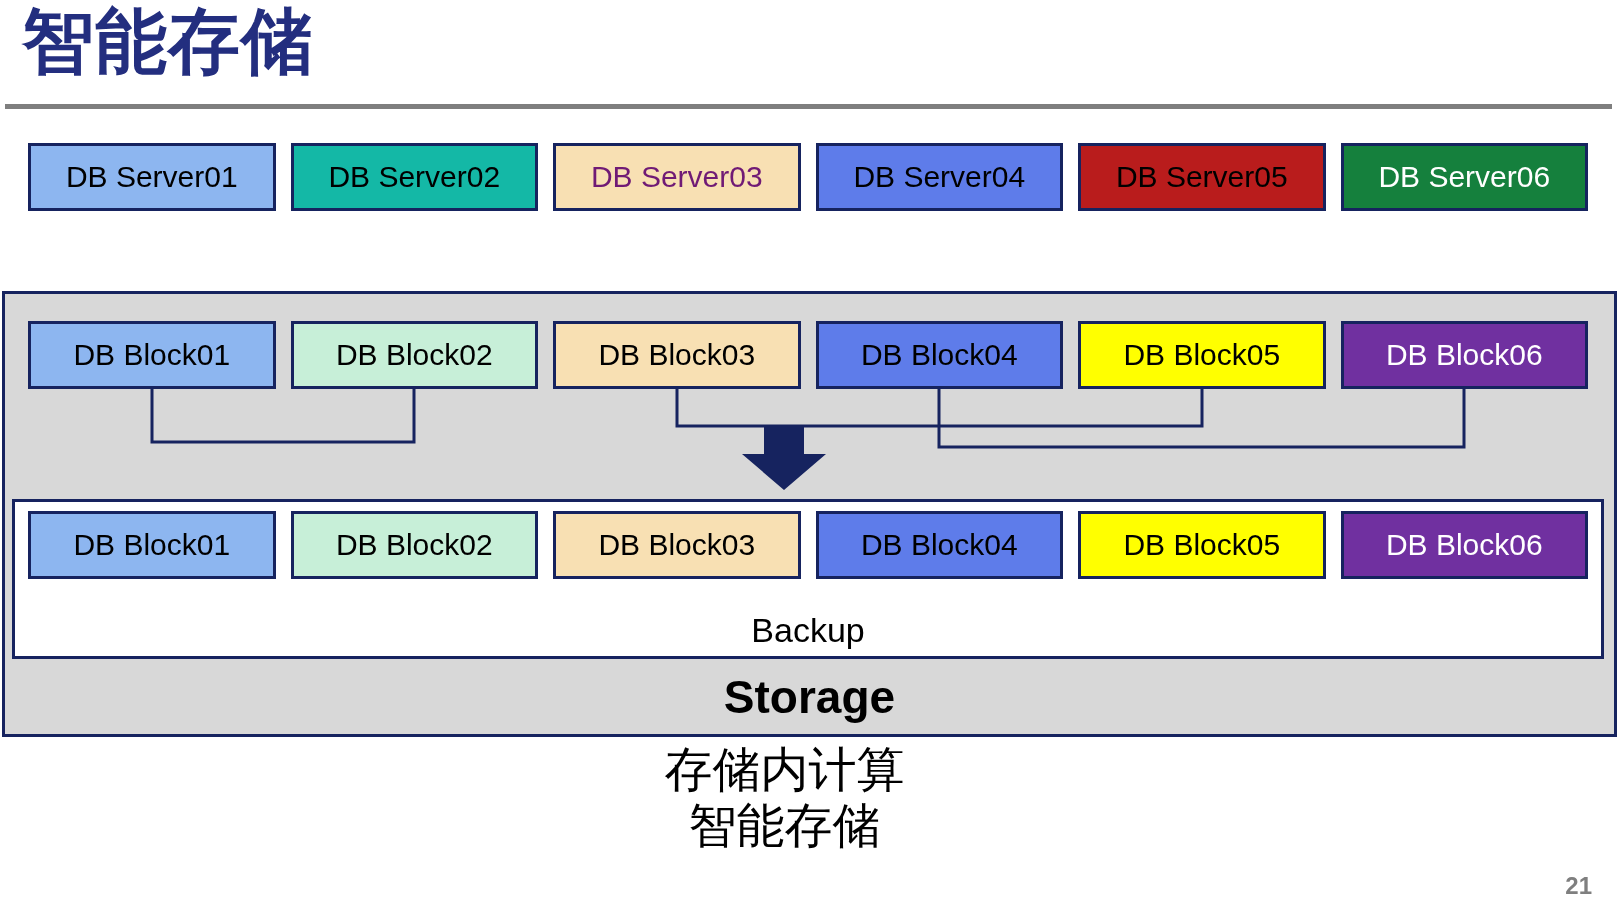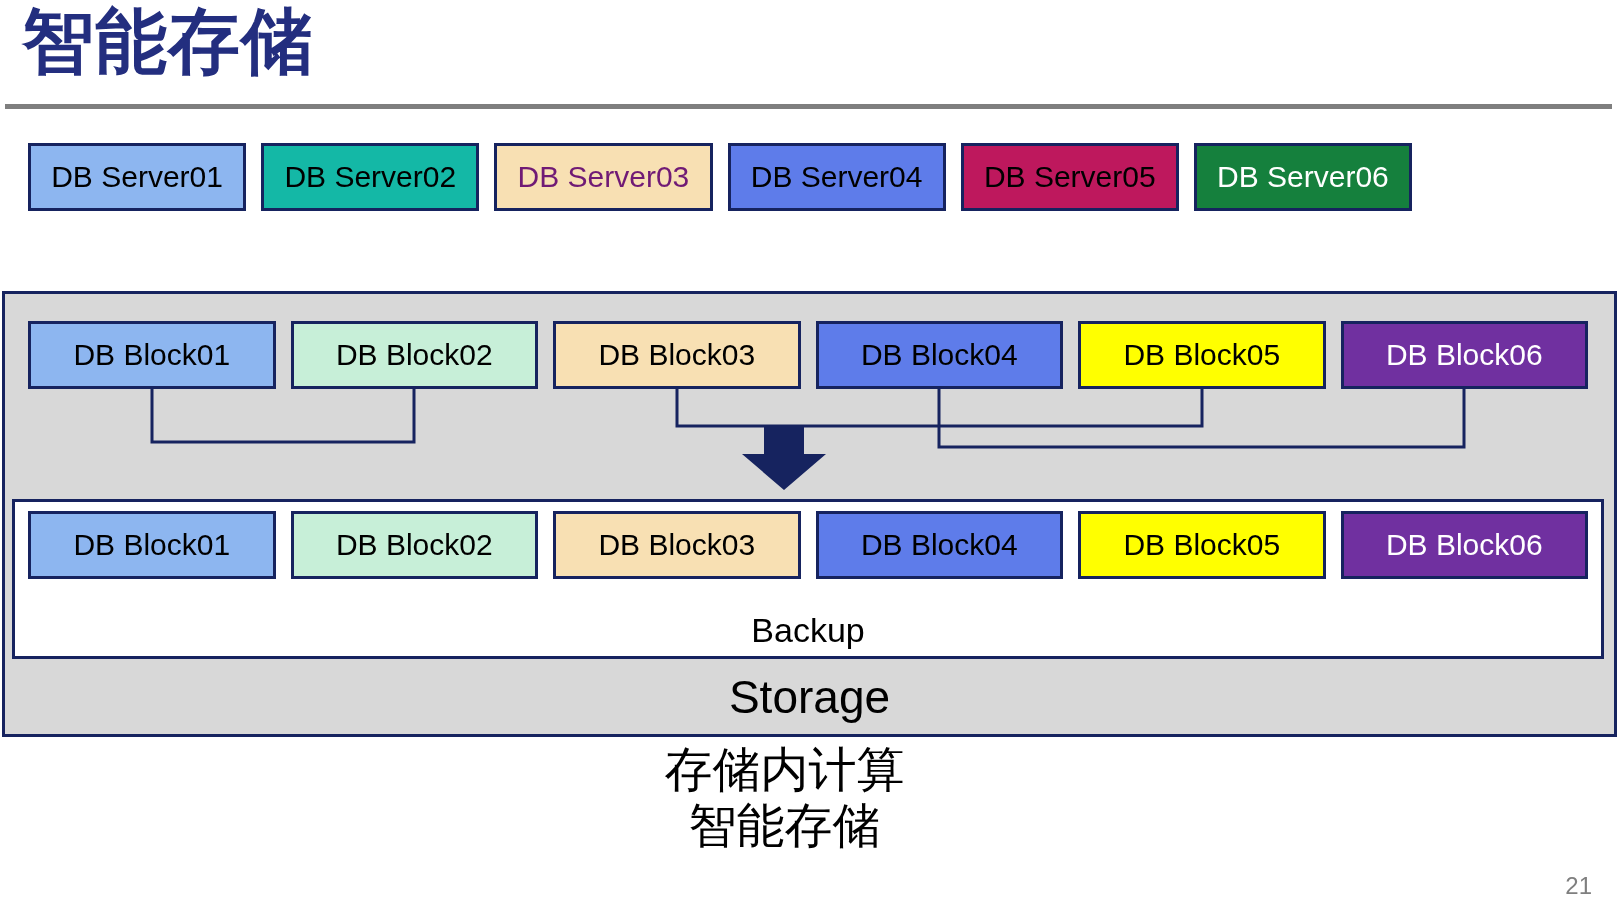--- a/index.html
+++ b/index.html
@@ -13,62 +13,62 @@
   }
   .divider{position:absolute;left:5px;right:8px;top:104px;height:5px;}
   .row{
     position:absolute;display:flex;gap:15px;
   }
   .row .box{
     flex:1 1 0;border:3px solid;box-sizing:border-box;
     display:flex;align-items:center;justify-content:center;
     font-size:30px;white-space:nowrap;
   }
-  .server-row{left:28px;top:143px;width:1384px;height:68px;}
+  .server-row{left:28px;top:143px;width:1560px;height:68px;}
   .container{
     position:absolute;left:2px;top:272px;width:1615px;height:446px;
     border:3px solid;box-sizing:border-box;margin-top:19px;
   }
   .block-row-top{left:23px;top:27px;width:1560px;height:68px;}
   .connector-svg{position:absolute;left:0;top:0;width:1609px;height:440px;}
   .backup-zone{
     position:absolute;left:7px;top:205px;width:1592px;height:160px;
     border:3px solid;box-sizing:border-box;background:#ffffff;
   }
   .block-row-bottom{left:13px;top:9px;width:1560px;height:68px;}
   .backup-label{
     position:absolute;left:0;right:0;bottom:6px;text-align:center;font-size:34px;
   }
   .storage-label{
     position:absolute;left:0;right:0;top:365px;height:75px;
     display:flex;align-items:center;justify-content:center;
-    font-size:46px;font-weight:normal;
+    font-size:46px;font-weight:bold;
   }
   .caption{
     position:absolute;left:0;top:742px;width:100%;padding-right:51px;
     box-sizing:border-box;text-align:center;font-size:48px;line-height:1.17;
     color:#000000;
   }
-  .page-number{position:absolute;right:28px;bottom:10px;font-size:24px;}
+  .page-number{position:absolute;right:28px;bottom:10px;font-size:24px;font-weight:bold;}
 </style>
 </head>
 <body>
 
 <div class="slide">
 
   <div class="title" style="color: rgb(35, 46, 127);">智能存储</div>
 
   <div class="divider" style="background-color: rgb(127, 127, 127);"></div>
 
   <div class="row server-row">
     <div class="box" style="background-color: rgb(141, 182, 240); color: rgb(0, 0, 0); border-color: rgb(22, 35, 95);">DB Server01</div>
     <div class="box" style="background-color: #14b8a6; color: rgb(0, 0, 0); border-color: rgb(22, 35, 95);">DB Server02</div>
     <div class="box" style="background-color: rgb(248, 224, 179); color: #701a75; border-color: rgb(22, 35, 95);">DB Server03</div>
     <div class="box" style="background-color: rgb(94, 124, 234); color: rgb(0, 0, 0); border-color: rgb(22, 35, 95);">DB Server04</div>
-    <div class="box" style="background-color: #be185d; color: rgb(0, 0, 0); border-color: rgb(22, 35, 95); text-align: right;">DB Server05</div>
+    <div class="box" style="background-color: #b91c1c; color: rgb(0, 0, 0); border-color: rgb(22, 35, 95); text-align: right;">DB Server05</div>
     <div class="box" style="background-color: #15803d; color: rgb(255, 255, 255); border-color: rgb(22, 35, 95);">DB Server06</div>
   </div>
 
   <div class="container" style="background-color: rgb(216, 216, 216); border-color: rgb(22, 35, 95);">
 
     <svg class="connector-svg" viewBox="0 0 1609 440" preserveAspectRatio="none">
       <polyline points="147,94 147,148 409,148 409,94" fill="none" stroke="#16235F" stroke-width="3"></polyline>
       <polyline points="672,94 672,132 1197,132 1197,94" fill="none" stroke="#16235F" stroke-width="3"></polyline>
       <polyline points="934,94 934,153 1459,153 1459,94" fill="none" stroke="#16235F" stroke-width="3"></polyline>
       <polygon points="759,133 799,133 799,160 821,160 779,196 737,160 759,160" fill="#16235F"></polygon>

